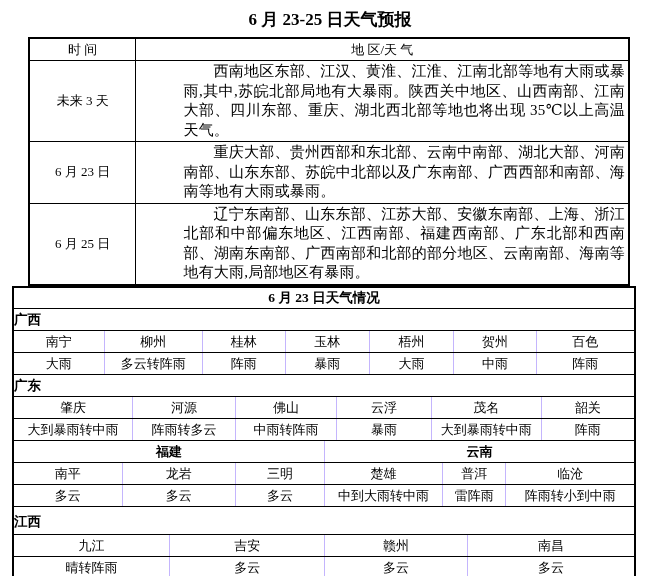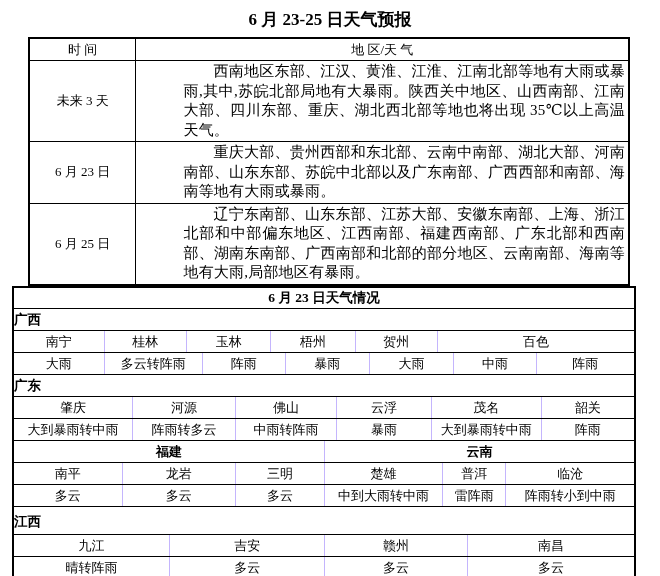--- a/index.html
+++ b/index.html
@@ -124,20 +124,21 @@
     <div class="t1-desc">辽宁东南部、山东东部、江苏大部、安徽东南部、上海、浙江北部和中部偏东地区、江西南部、福建西南部、广东北部和西南部、湖南东南部、广西南部和北部的部分地区、云南南部、海南等地有大雨,局部地区有暴雨。</div>
   </div>
 </div>
 
 <div class="t2">
   <div class="t2-title">6 月 23 日天气情况</div>
 
   <div class="t2-province">广西</div>
   <div class="t2-cells">
     <div class="t2-cell" style="width:14.6%">南宁</div>
+    <div class="t2-cell" style="width:15.9%">柳州</div>
     <div class="t2-cell" style="width:13.3%">桂林</div>
     <div class="t2-cell" style="width:13.6%">玉林</div>
     <div class="t2-cell" style="width:13.6%">梧州</div>
     <div class="t2-cell" style="width:13.3%">贺州</div>
     <div class="t2-cell last">百色</div>
   </div>
   <div class="t2-cells">
     <div class="t2-cell" style="width:14.6%">大雨</div>
     <div class="t2-cell" style="width:15.9%">多云转阵雨</div>
     <div class="t2-cell" style="width:13.3%">阵雨</div>

